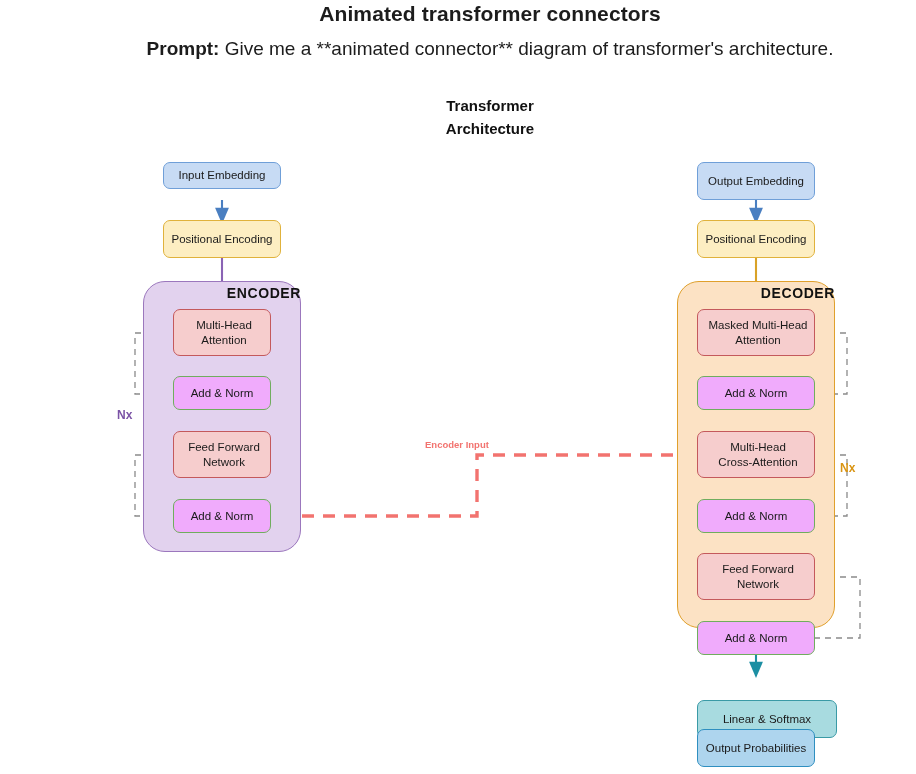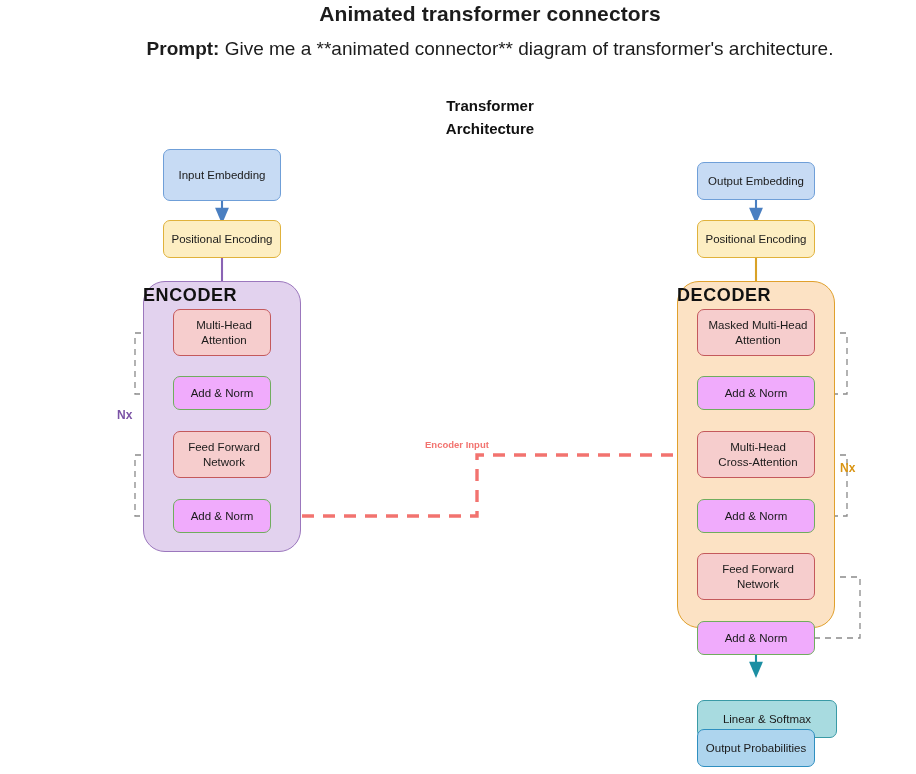--- a/index.html
+++ b/index.html
@@ -62,24 +62,24 @@
   .container-box {
     position: absolute;
     border-radius: 22px;
     z-index: 1;
   }
   .c-encoder { background: #e2d2ee; border: 1.6px solid #9b77bd; }
   .c-decoder { background: #fce2c4; border: 1.6px solid #e0a02c; }
 
   .container-label {
     position: absolute;
-    font-size: 18px; font-weight: 700;
+    font-size: 14px; font-weight: 700;
     letter-spacing: .6px;
     z-index: 2;
-    text-align: left;
+    text-align: right;
     color: #111111;
   }
 
   .nx-label {
     position: absolute;
     font-size: 12px; font-weight: 700;
     z-index: 4;
   }
   .nx-enc { color: #7b53a6; }
   .nx-dec { color: #d99413; }
@@ -162,21 +162,21 @@
     <line x1="724" y1="655" x2="724" y2="670" stroke="#1c8fa3" stroke-width="2.1" marker-end="url(#ah-teal)"></line>
     <line x1="724" y1="708" x2="724" y2="724" stroke="#1c8fa3" stroke-width="2.1" marker-end="url(#ah-teal)"></line>
 
     <path d="M786,333 L815,333 L815,394 L770,394" fill="none" stroke="#8a8a8a" stroke-width="1.3" stroke-dasharray="6,5" marker-end="url(#ah-gray)"></path>
     <path d="M786,455 L815,455 L815,516 L770,516" fill="none" stroke="#8a8a8a" stroke-width="1.3" stroke-dasharray="6,5" marker-end="url(#ah-gray)"></path>
     <path d="M786,577 L828,577 L828,638 L770,638" fill="none" stroke="#8a8a8a" stroke-width="1.3" stroke-dasharray="6,5" marker-end="url(#ah-gray)"></path>
 
     <path d="M270,516 L445,516 L445,455 L660,455" fill="none" stroke="#f2736f" stroke-width="3.4" stroke-dasharray="12,9" stroke-linecap="butt" marker-end="url(#ah-coral)"></path>
   </svg>
 
-  <div class="node n-embed" style="left:131px; top:149px; width:118px; height:52px;border-radius:7px;">Input Embedding</div>
+  <div class="node n-embed" style="left:131px; top:162px; width:118px; height:27px;border-radius:7px;">Input Embedding</div>
 
   <div class="node n-pos" style="left:131px; top:220px; width:118px; height:38px;">Positional Encoding</div>
 
   <div class="node n-attn two-line" style="left:141px; top:309px; width:98px; height:47px;">
     <div>
       <div>Multi-Head</div>
       <div>Attention</div>
     </div>
   </div>
 

